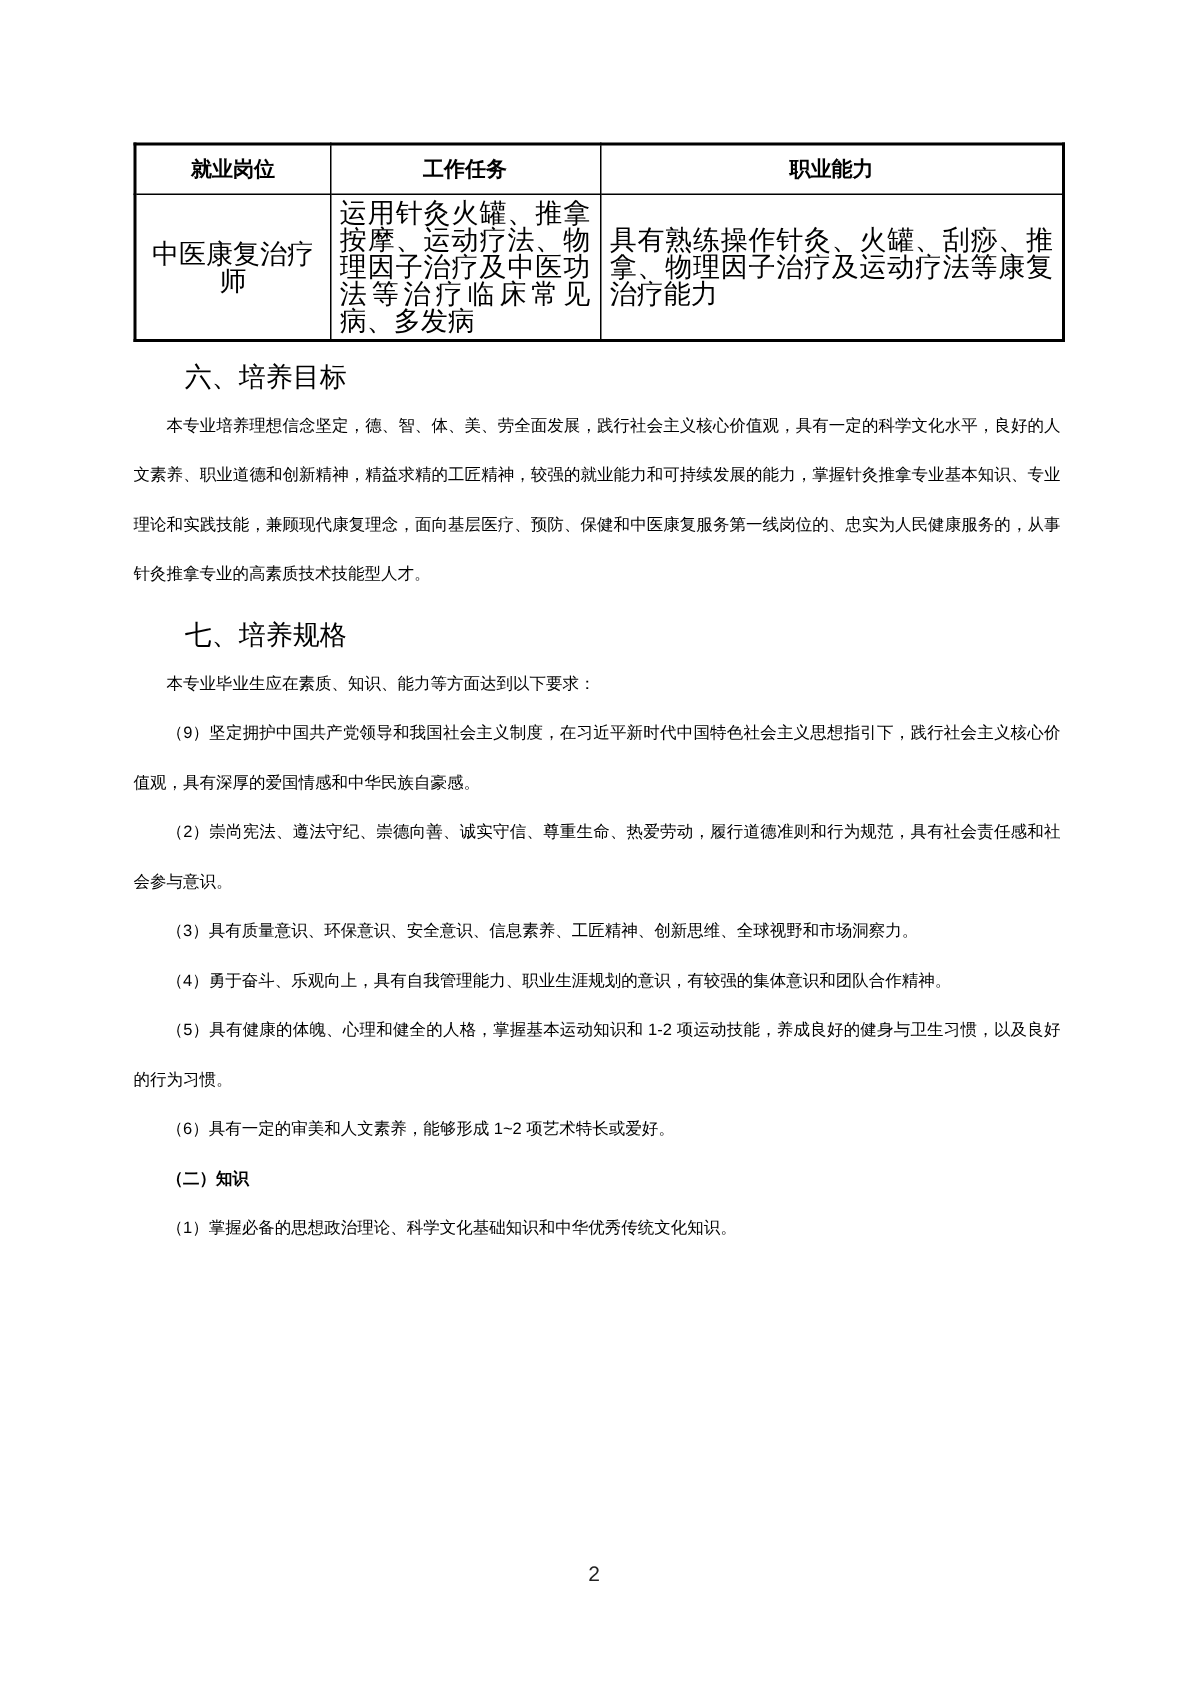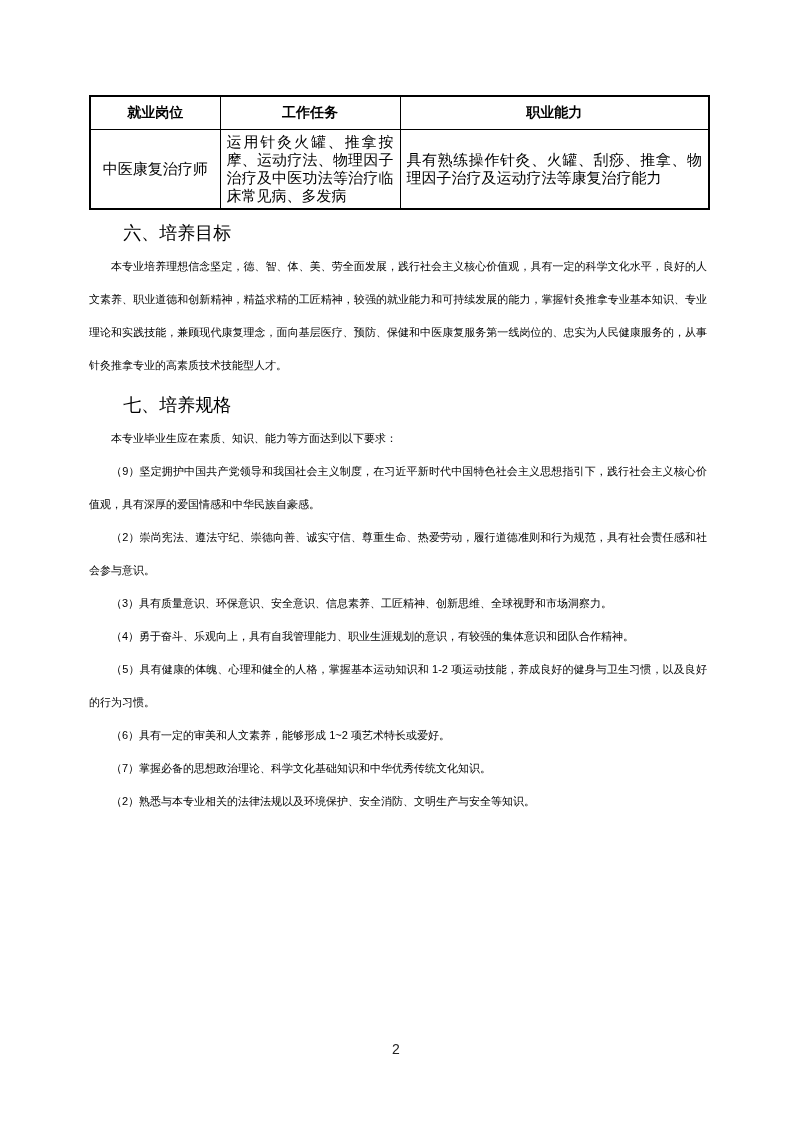--- a/index.html
+++ b/index.html
@@ -27,21 +27,21 @@
   }
   table.jobs th {
     font-size: 14px;
     font-weight: bold;
     text-align: center;
     vertical-align: middle;
     height: 33px;
     padding: 2px 4px;
   }
   table.jobs td {
-    font-size: 15px;
+    font-size: 18px;
     line-height: 18px;
     vertical-align: middle;
     padding: 3px 6px;
     text-align: justify;
   }
   table.jobs td.center { text-align: center; margin-left: 17px; }
   .col-position { width: 130px; }
   .col-tasks    { width: 180px; }
   .col-ability  { width: 309px; }
 
@@ -104,18 +104,18 @@
       <p class="blk heading">六、培养目标</p>
       <p class="blk paragraph">本专业培养理想信念坚定，德、智、体、美、劳全面发展，践行社会主义核心价值观，具有一定的科学文化水平，良好的人文素养、职业道德和创新精神，精益求精的工匠精神，较强的就业能力和可持续发展的能力，掌握针灸推拿专业基本知识、专业理论和实践技能，兼顾现代康复理念，面向基层医疗、预防、保健和中医康复服务第一线岗位的、忠实为人民健康服务的，从事针灸推拿专业的高素质技术技能型人才。</p>
       <p class="blk heading">七、培养规格</p>
       <p class="blk paragraph">本专业毕业生应在素质、知识、能力等方面达到以下要求：</p>
       <p class="blk paragraph">（9）坚定拥护中国共产党领导和我国社会主义制度，在习近平新时代中国特色社会主义思想指引下，践行社会主义核心价值观，具有深厚的爱国情感和中华民族自豪感。</p>
       <p class="blk paragraph">（2）崇尚宪法、遵法守纪、崇德向善、诚实守信、尊重生命、热爱劳动，履行道德准则和行为规范，具有社会责任感和社会参与意识。</p>
       <p class="blk paragraph">（3）具有质量意识、环保意识、安全意识、信息素养、工匠精神、创新思维、全球视野和市场洞察力。</p>
       <p class="blk paragraph">（4）勇于奋斗、乐观向上，具有自我管理能力、职业生涯规划的意识，有较强的集体意识和团队合作精神。</p>
       <p class="blk paragraph">（5）具有健康的体魄、心理和健全的人格，掌握基本运动知识和 1-2 项运动技能，养成良好的健身与卫生习惯，以及良好的行为习惯。</p>
       <p class="blk paragraph">（6）具有一定的审美和人文素养，能够形成 1~2 项艺术特长或爱好。</p>
-      <p class="blk paragraph">（7）掌握必备的思想政治理论、科学文化基础知识和中华优秀传统文化知识。</p>
-      <p class="blk paragraph">（2）熟悉与本专业相关的法律法规以及环境保护、安全消防、文明生产与安全等知识。</p>
+      <p class="blk subheading">（二）知识</p>
+      <p class="blk paragraph">（1）掌握必备的思想政治理论、科学文化基础知识和中华优秀传统文化知识。</p>
     </div>
 
   <div class="page-number">2</div>
 </div>
 
 </body></html>

